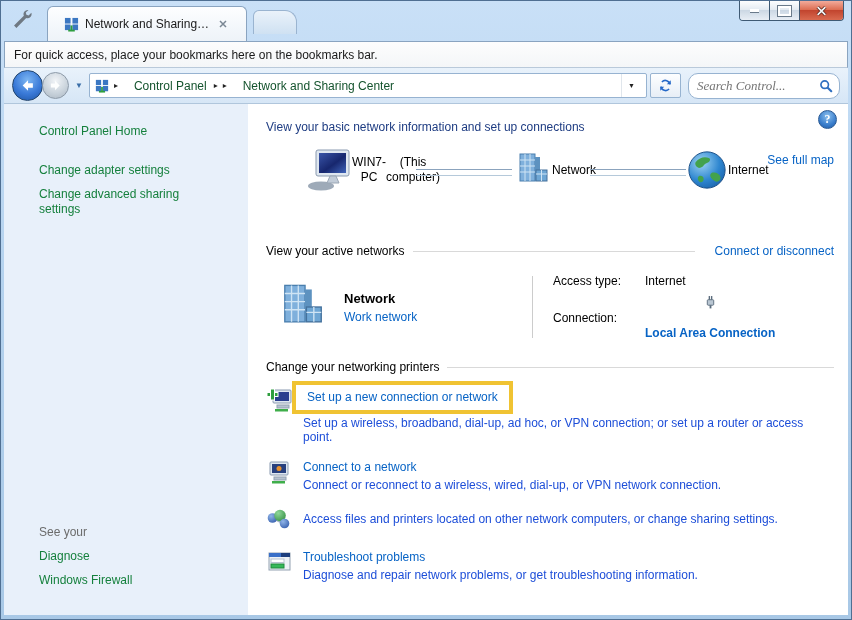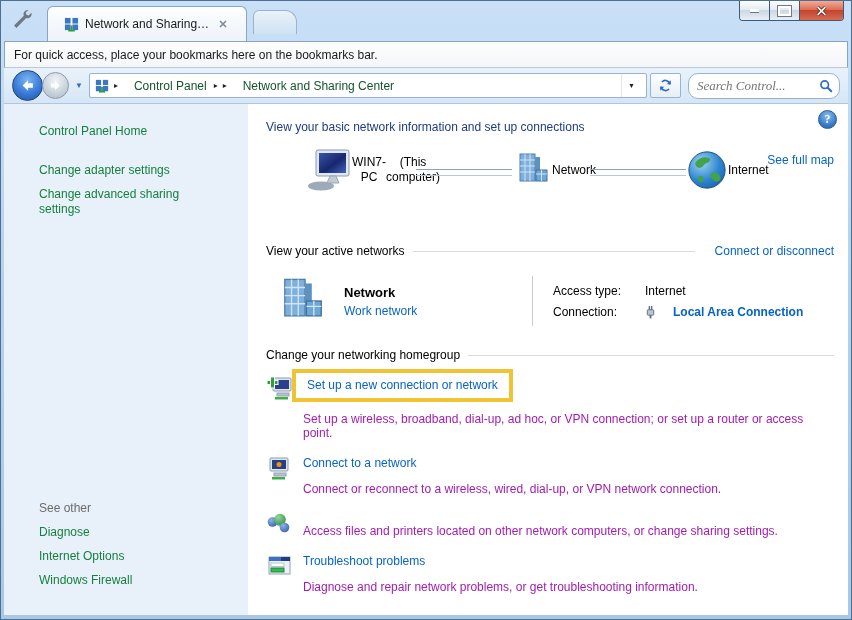--- a/index.html
+++ b/index.html
@@ -109,27 +109,27 @@
   .sec-label{white-space:nowrap;padding-right:8px;}
   .sec-line{flex:1;height:1px;background:#d9d9d9;}
   .sec-link{margin-left:20px;white-space:nowrap;}
   
   .active-panel{display:flex;align-items:center;padding:16px 0 14px 12px;}
   .an-left{display:flex;align-items:center;width:258px;}
   .an-text{margin-left:16px;}
   .an-name{font-weight:bold;font-size:13px;margin-bottom:4px;}
   .an-divider{width:1px;background:#ccc;align-self:stretch;margin:2px 0;}
   .an-right{margin-left:20px;display:grid;grid-template-columns:92px auto;row-gap:7px;align-items:center;}
-  .an-val{display:flex;align-items:center;gap:17px;}
+  .an-val{display:flex;align-items:center;gap:17px;flex-direction:column;}
   .bold-link{font-weight:bold;}
   
   .set-item{display:flex;margin:12px 0 15px 4px;}
   .set-icon{width:27px;height:27px;margin-right:10px;flex:none;cursor:pointer;}
   .set-body{padding-top:1px;}
-  .set-desc{margin-top:12px;color:#a21caf;}
+  .set-desc{margin-top:4px;color:#1d4ed8;}
   .hl-box{display:inline-block;border:4px solid #f0c332;padding:5px 11px 6px 11px;margin:-6px 0 -2px -11px;}
 </style>
 </head>
 <body>
 
 <div class="window-frame">
 
   <div class="title-bar">
     <div class="wrench">
       <svg viewBox="0 0 24 24" width="22" height="22">
@@ -222,23 +222,22 @@
     </div>
   </div>
 
   <div class="content">
 
     <div class="sidebar">
       <div class="side-link side-home">Control Panel Home</div>
       <div class="side-link">Change adapter settings</div>
       <div class="side-link" style="width:150px;">Change advanced sharing settings</div>
       <div class="side-spacer"></div>
-      <div class="see-also">See other</div>
+      <div class="see-also">See your</div>
       <div class="side-link">Diagnose</div>
-      <div class="side-link">Internet Options</div>
       <div class="side-link">Windows Firewall</div>
     </div>
 
     <div class="main">
       <div class="help-btn">
           <span>?</span>
         </div>
       <h1 class="page-title">View your basic network information and set up connections</h1>
 
       <div class="map-row">
@@ -329,21 +328,21 @@
               <rect x="4" y="1" width="1.5" height="4" fill="#5a6b7c"></rect>
               <rect x="6.5" y="1" width="1.5" height="4" fill="#5a6b7c"></rect>
               <rect x="5" y="11" width="2" height="3.5" fill="#5a6b7c"></rect>
             </svg>
             <a class="lk bold-link">Local Area Connection</a>
           </span>
         </div>
       </div>
 
       <div class="sec">
-        <span class="sec-label">Change your networking homegroup</span>
+        <span class="sec-label">Change your networking printers</span>
         <span class="sec-line"></span>
       </div>
 
       <div class="set-item">
         <span class="set-icon">
           <svg viewBox="0 0 27 27" width="27" height="27">
             <rect x="7" y="4" width="18" height="13" rx="1" fill="#dfe7f0" stroke="#8b9bb0"></rect>
             <rect x="9" y="6" width="14" height="9" fill="#2b3f8e"></rect>
             <rect x="11" y="19" width="12" height="3" fill="#b7c2d0" stroke="#93a2b2"></rect>
             <rect x="9" y="23" width="13" height="2.5" fill="#3fae4a"></rect>

